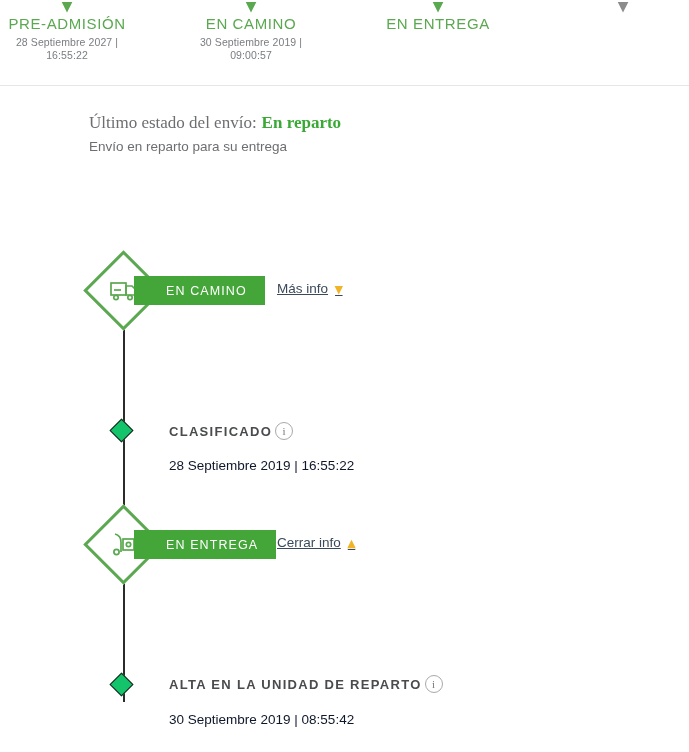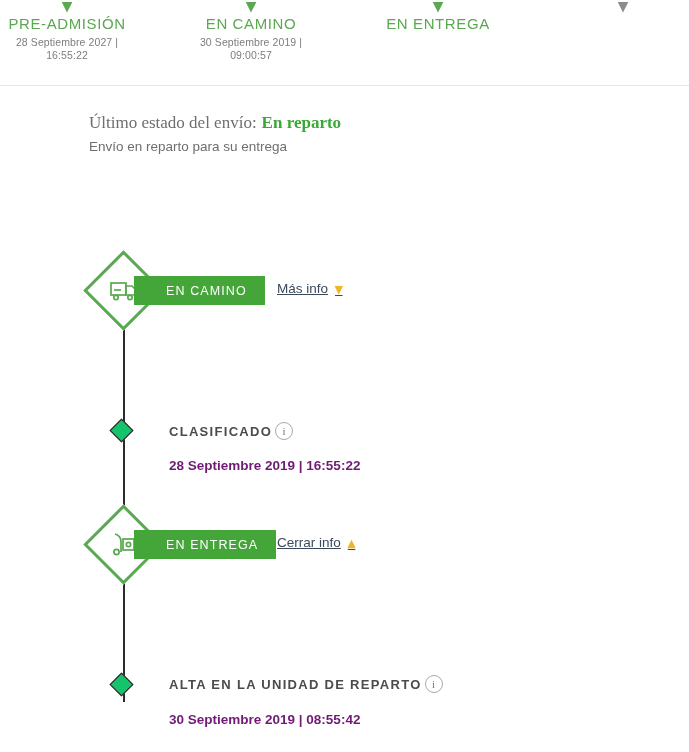--- a/index.html
+++ b/index.html
@@ -123,21 +123,21 @@
   .iicon {
     display: inline-flex; align-items: center; justify-content: center;
     width: 18px; height: 18px; border-radius: 50%;
     border: 1px solid #a9a9a9; color: #77787a;
     font-size: 11px; font-weight: normal;
     font-family: "Liberation Serif", serif;
     letter-spacing: 0; cursor: pointer;
   }
   .ev-date {
     position: absolute; left: 169px;
-    font-size: 13.5px; color: #701a75; font-weight: 700; white-space: nowrap;
+    font-size: 13.5px; color: #0f172a; font-weight: 400; white-space: nowrap;
   }
   svg { display: block; }
 </style>
 </head>
 <body>
 
 <div class="stagebar">
 
   <div class="stage done" style="left:6px; width:122px;">
     <span class="chev">▾</span>

